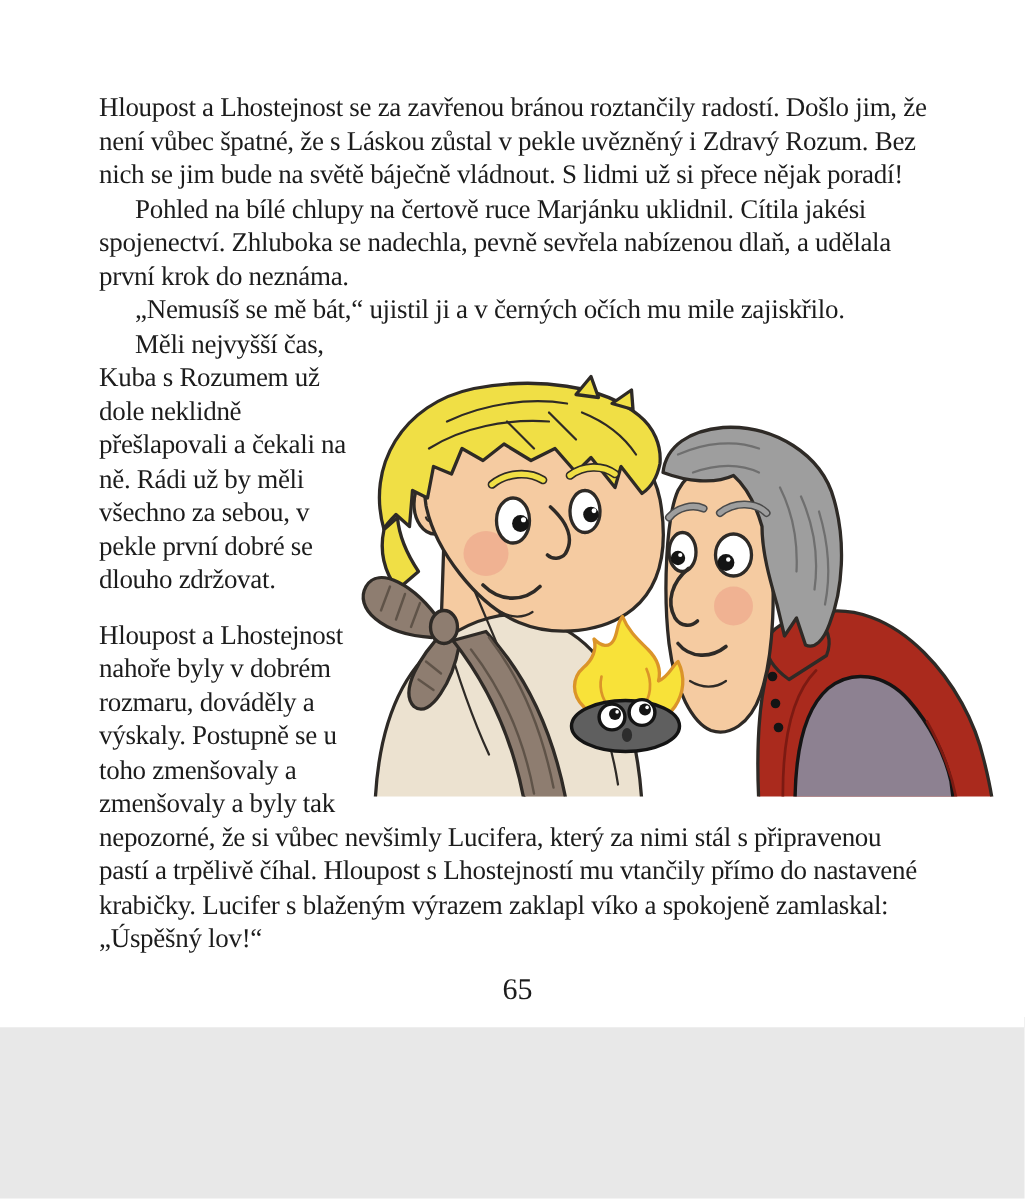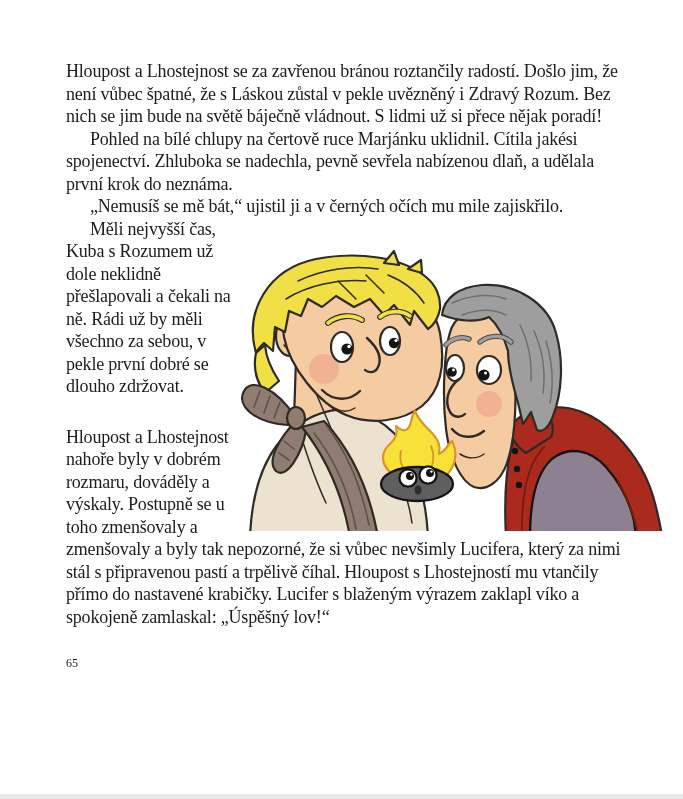--- a/index.html
+++ b/index.html
@@ -1,48 +1,48 @@
 <!DOCTYPE html>
 <html style="--paper: #ffffff; --text: #1c1c1c; --outline: #2e2a26; --skin: #f5cba1; --cheek: #eb9f86; --boy-hair: #f0df45; --shirt: #ece2d0; --strap: #8e7d70; --strap-stripe: #5f5348; --man-hair: #9e9e9e; --jacket-red: #aa2a1d; --jacket-panel: #8d8191; --flame-yellow: #f8e239; --flame-outline: #db9429; --coal-gray: #5f5f5f; --eye-white: #ffffff; --pupil-black: #141414;"><head>
 <meta charset="utf-8">
 <style>
   html,body{margin:0;padding:0;background:#e8e8e8;}
   .page{
     position:relative;
-    width:683px;height:794px;
+    width:683px;height:685px;
     background:var(--paper,#fff);
     overflow:hidden;
     font-family:"Liberation Serif","DejaVu Serif",serif;
     color:var(--text,#1c1c1c);
   }
   .text-area{
     margin-left:66px;
     padding-top:60px;
     width:558px;
     font-size:18px;
     line-height:22.5px;
     letter-spacing:-0.2px;
     text-align:left;
   }
   .text-area p{margin:0;}
   p.indent{text-indent:24px;}
-  p.gap{margin-top:28px;}
+  p.gap{margin-top:14px;}
   .illus-float{
     float:right;
     width:430px;height:290px;
     margin:23px -44px 0 6px;
   }
   .illus-float svg{display:block;width:430px;height:290px;}
   .page-number{
     clear:both;
     width:558px;
     margin-left:66px;
-    margin-top:28px;
-    text-align:left;
-    font-size:12px;
+    margin-top:12px;
+    text-align:center;
+    font-size:20px;
   }
   
   .oln  {stroke:var(--outline,#2e2a26);stroke-width:2.2;stroke-linejoin:round;}
   .olnB {stroke:var(--pupil-black,#141414);stroke-width:2.3;stroke-linejoin:round;}
   .ln   {stroke:var(--outline,#2e2a26);stroke-width:1.5;fill:none;stroke-linecap:round;}
   .ln2  {stroke:var(--outline,#2e2a26);stroke-width:2.4;fill:none;stroke-linecap:round;}
   .lnH  {stroke:#6f6f6f;stroke-width:1.5;fill:none;stroke-linecap:round;}
   .lnS  {stroke:var(--strap-stripe,#5f5348);stroke-width:1.6;fill:none;stroke-linecap:round;}
   .lnJ  {stroke:#7c1a12;stroke-width:1.8;fill:none;stroke-linecap:round;}
   .lnF  {stroke:var(--flame-outline,#db9429);stroke-width:1.8;fill:none;stroke-linecap:round;}

